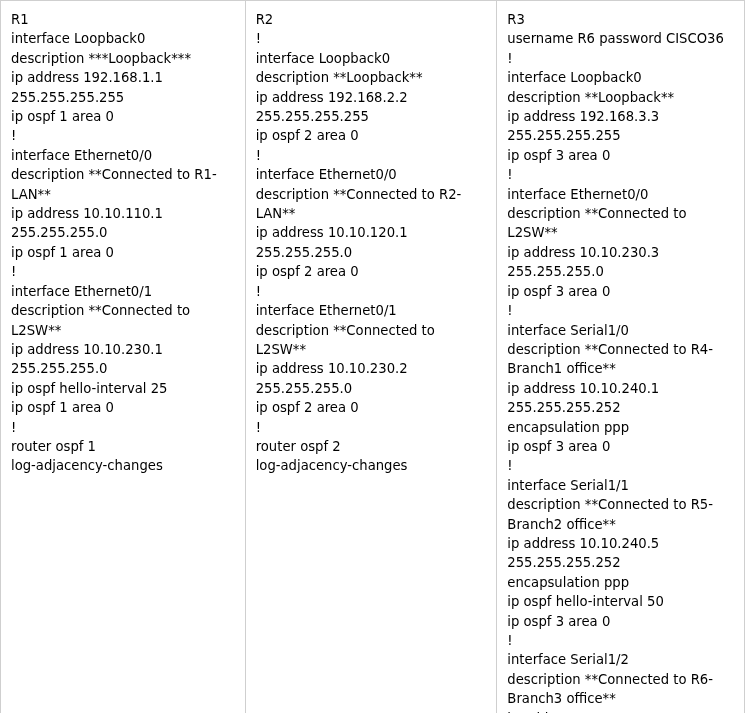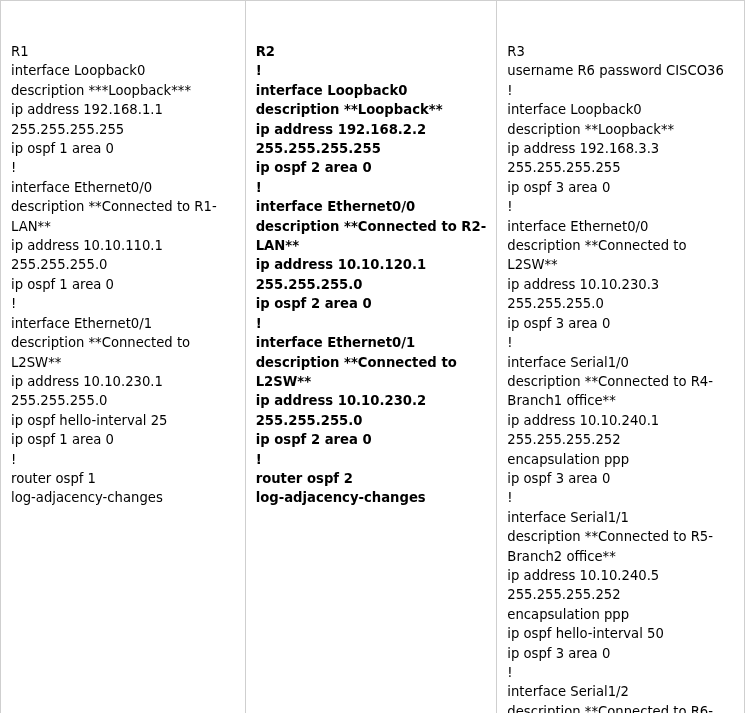--- a/index.html
+++ b/index.html
@@ -27,29 +27,28 @@
     border-top: 1px solid #cfcfcf;
     border-left: 1px solid #cfcfcf;
   }
   .col {
     box-sizing: border-box;
     border-right: 1px solid #cfcfcf;
     padding: 9px 10px 0 10px;
     overflow: hidden;
   }
   .col-1 { width: 245px; }
-  .col-2 { width: 252px; font-weight: bold; }
+  .col-2 { width: 252px; }
   .col-3 { width: 248px; }
   .conf {
     font-size: 13.2px;
     line-height: 19.4px;
     white-space: pre-wrap;
     word-break: break-word;
     font-family: "DejaVu Sans", sans-serif;
-    margin-top: 32px;
   }
 </style>
 </head>
 <body>
 
 <div class="page">
   <div class="table">
 
     <div class="col col-1">
       <div class="conf">R1

